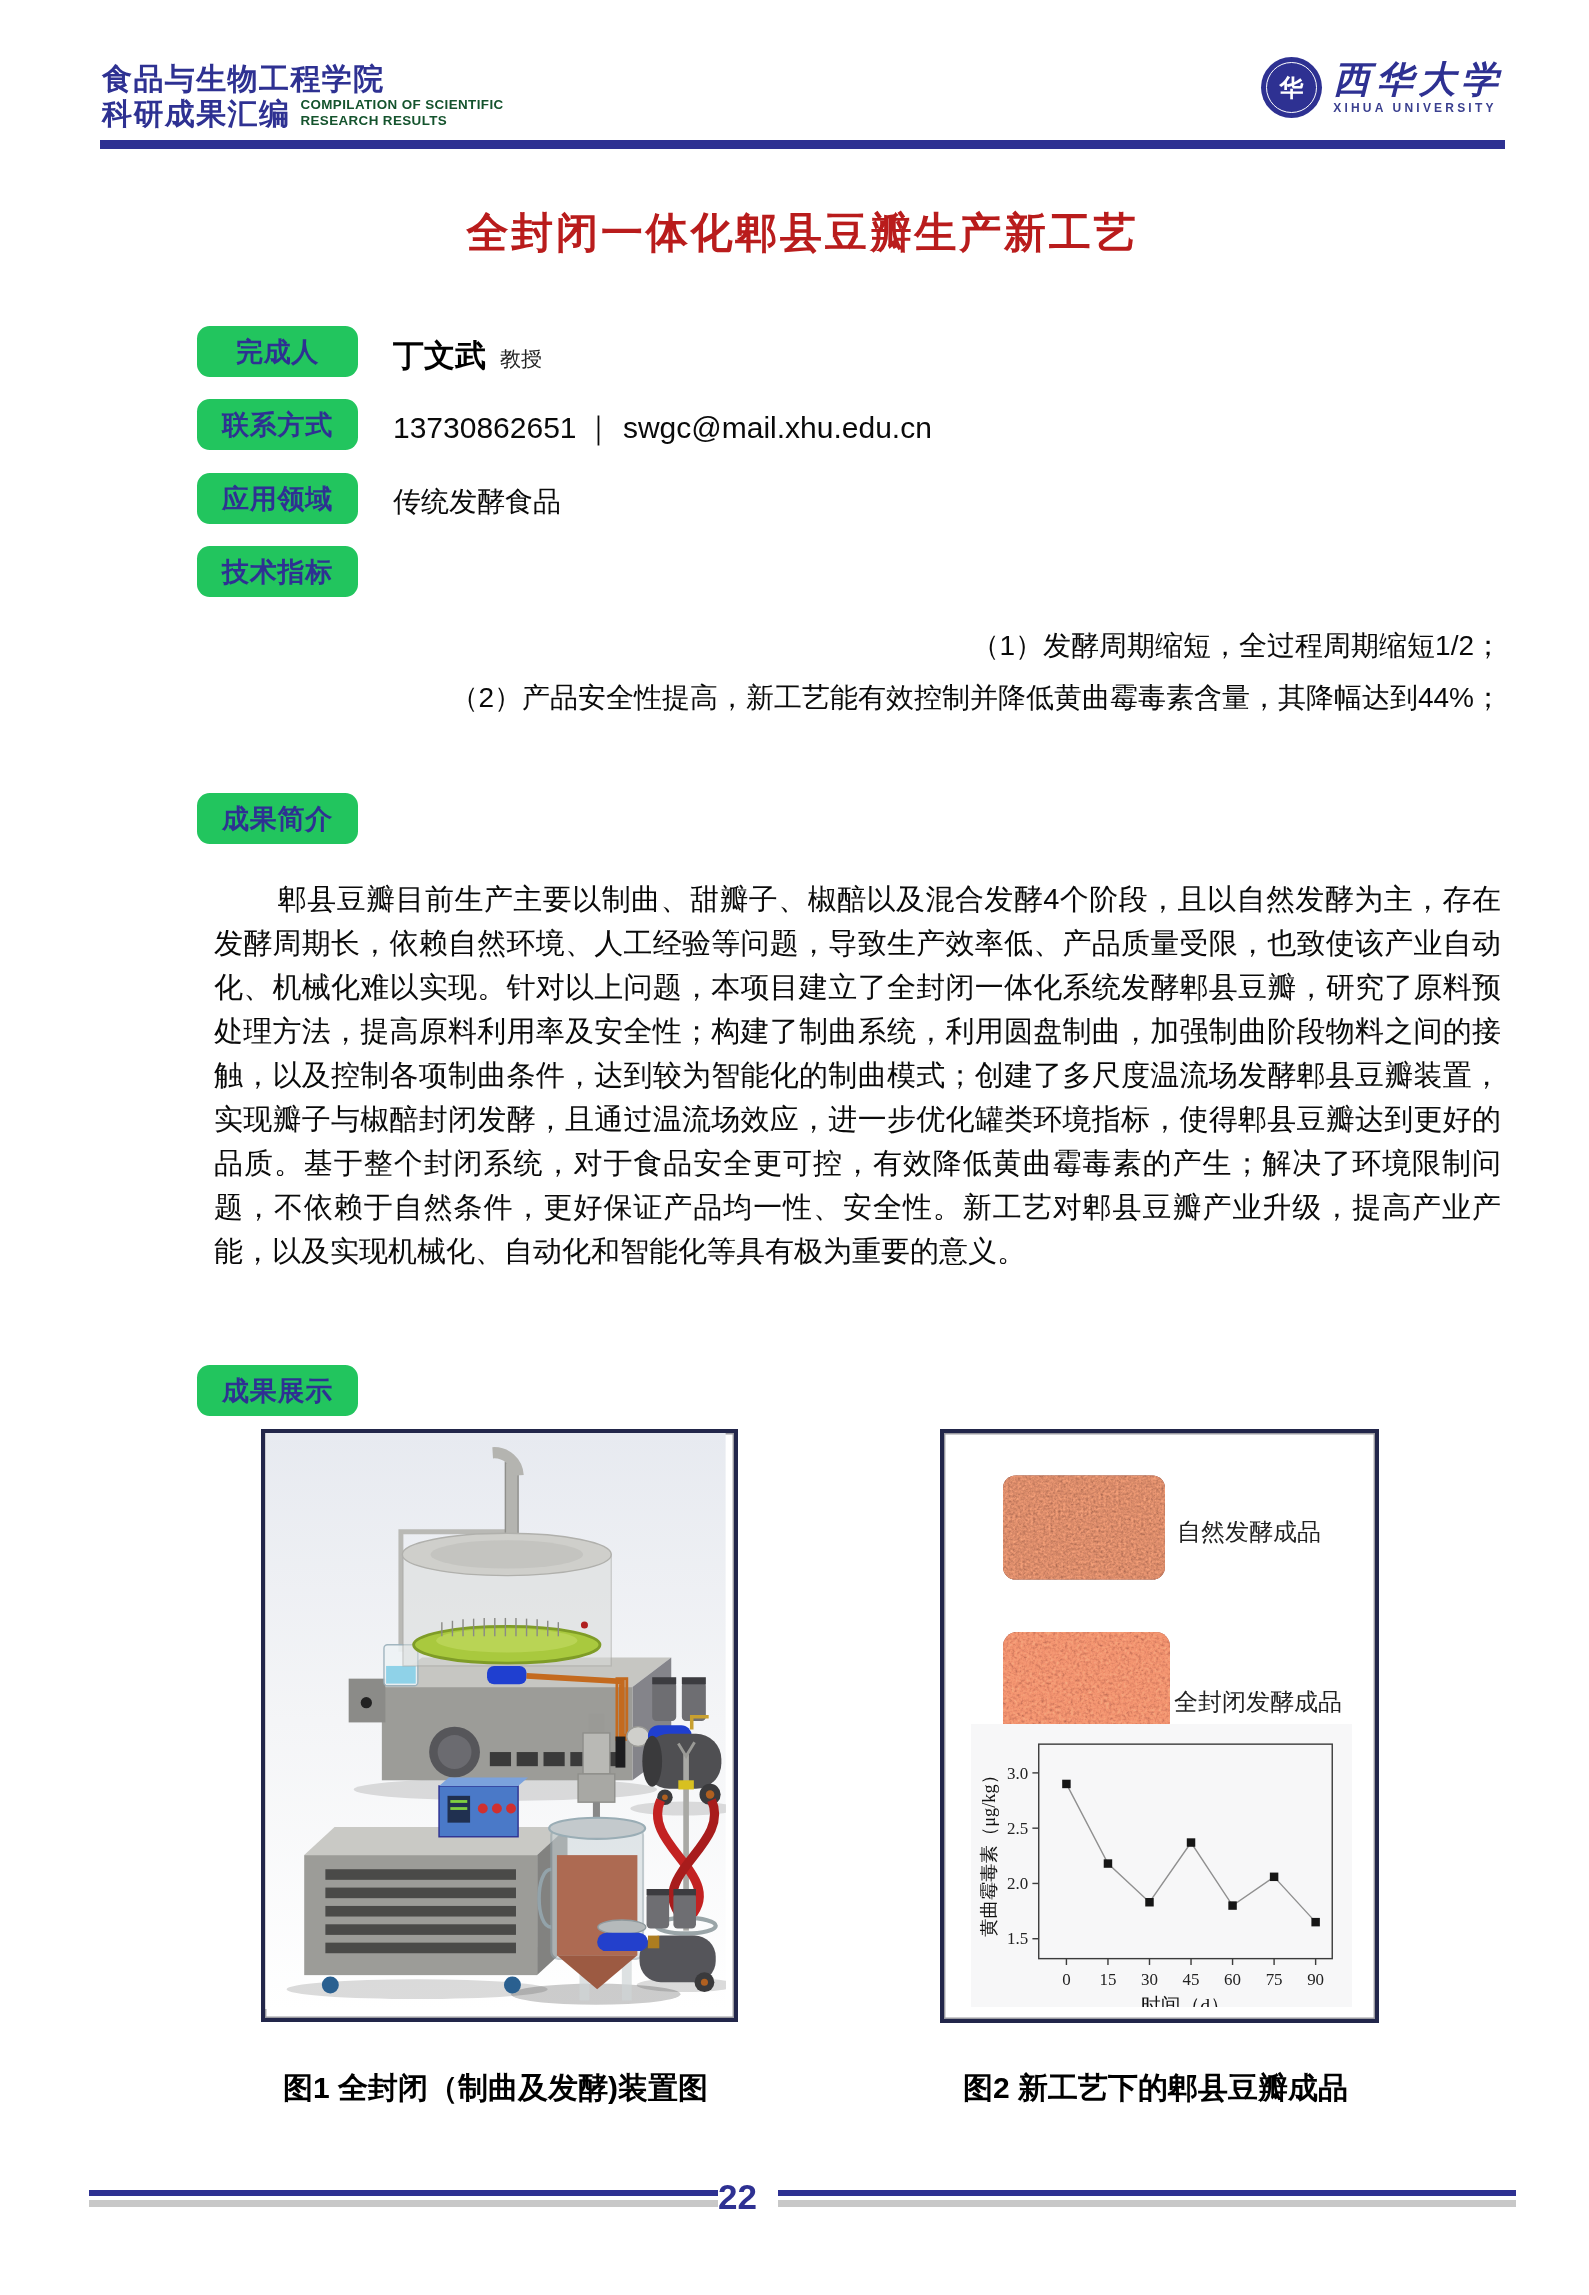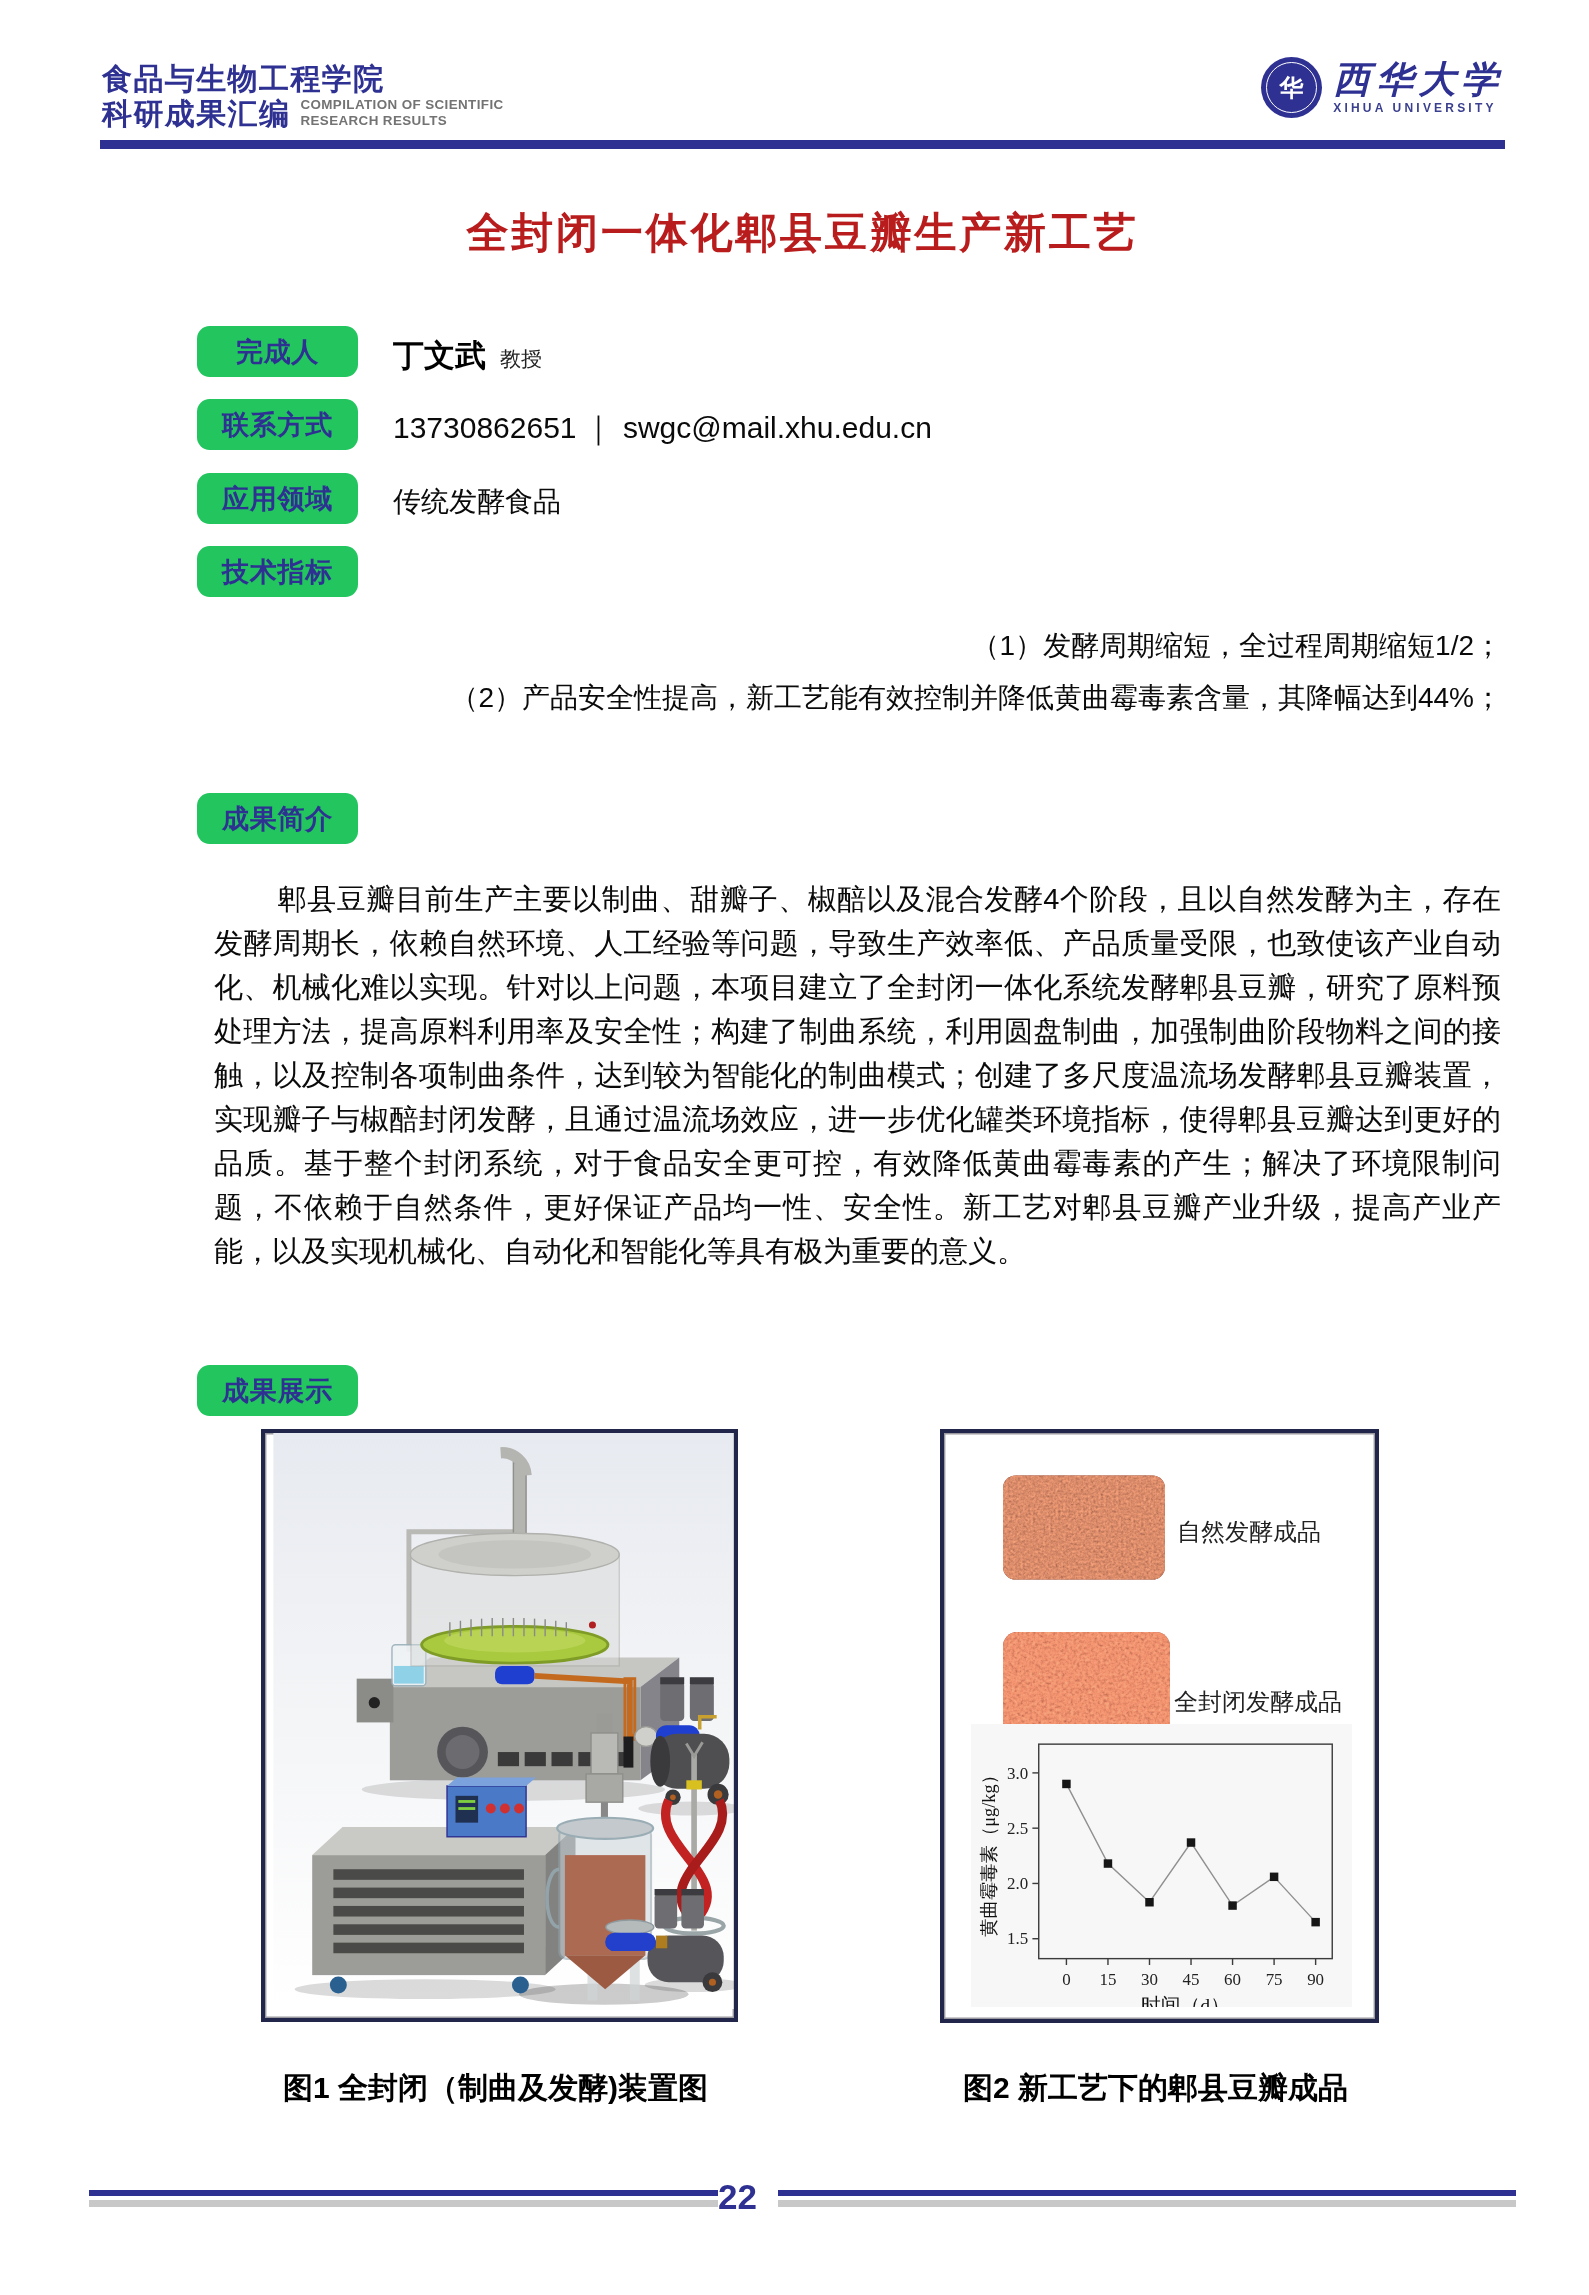--- a/index.html
+++ b/index.html
@@ -3,21 +3,21 @@
 <meta charset="utf-8">
 <style>
   html,body{margin:0;padding:0;background:#ffffff;}
   .page{position:relative;width:1589px;height:2295px;background:#ffffff;overflow:hidden;
         font-family:"Liberation Sans",sans-serif;color:#111;margin-left:8px;}
   
   .hdr-left{position:absolute;left:94px;top:61px;}
   .hdr-line1{font-size:30px;font-weight:800;color:#2e3192;letter-spacing:1.4px;line-height:35px;}
   .hdr-line2{display:flex;align-items:flex-end;}
   .hdr-line2 .cn{font-size:30px;font-weight:800;color:#2e3192;letter-spacing:1.4px;line-height:35px;}
-  .hdr-en{margin-left:10px;margin-bottom:2.8px;font-size:13.4px;line-height:15.5px;color:#737373;
+  .hdr-en{margin-left:10px;margin-bottom:2.8px;font-size:13.4px;line-height:15.5px;color:#14532d;
           font-weight:600;letter-spacing:0.4px;}
   .logo{position:absolute;right:93px;top:57px;display:flex;align-items:center;}
   .seal{width:61px;height:61px;border-radius:50%;background:#2e3192;position:relative;flex:0 0 auto;}
   .seal .ring{position:absolute;left:5px;top:5px;right:5px;bottom:5px;border:1.4px solid #ffffff;border-radius:50%;}
   .seal .glyph{position:absolute;left:0;top:0;width:100%;height:100%;display:flex;align-items:center;justify-content:center;
                color:#fff;font-size:24px;font-weight:800;font-family:"Liberation Serif",serif;}
   .logo-text{margin-left:11.3px;}
   .logo-cn{font-family:"Liberation Serif",serif;font-style:italic;font-weight:900;font-size:37px;
            color:#2e3192;letter-spacing:5.7px;line-height:40px;}
   .logo-en{font-size:12px;font-weight:700;letter-spacing:3.2px;color:#3a3f8f;margin-top:1.4px;}
@@ -35,21 +35,21 @@
   .contact{font-size:30px;color:#0a0a0a;justify-content:center;}
   .contact .sep{margin:0 10px 0 7px;}
   .field-value{font-size:28px;color:#0a0a0a;}
   .indicators{position:absolute;left:265px;top:620px;width:1229px;text-align:right;}
   .indicators .item{font-size:28px;line-height:52px;color:#0a0a0a;}
   
   .summary-text{position:absolute;left:206px;top:877px;width:1287px;
                 font-size:29px;line-height:44px;color:#0a0a0a;text-align:justify;
                 text-indent:2.2em;}
   
-  .figbox{position:absolute;background:#ffffff;border:4.2px solid #22264a;box-shadow:inset 0 0 0 1.4px #9a9aa0;text-align:right;}
+  .figbox{position:absolute;background:#ffffff;border:4.2px solid #22264a;box-shadow:inset 0 0 0 1.4px #9a9aa0;}
   .fig1{left:253px;top:1429px;width:469px;height:585px;}
   .fig2{left:932px;top:1429px;width:431px;height:586px;}
   .fig2 .photo{position:absolute;left:59px;}
   .photo-label{position:absolute;font-size:24px;color:#222;}
   .chart-panel{position:absolute;left:27px;top:291px;width:381px;height:283px;background:#f7f7f8;}
   .caption{position:absolute;top:2068px;font-size:30px;font-weight:800;color:#000;text-align:center;}
   .cap1{left:253px;width:469px;}
   .cap2{left:932px;width:431px;}
   
   .footer{position:absolute;left:0;top:2177px;width:1589px;height:57px;}

